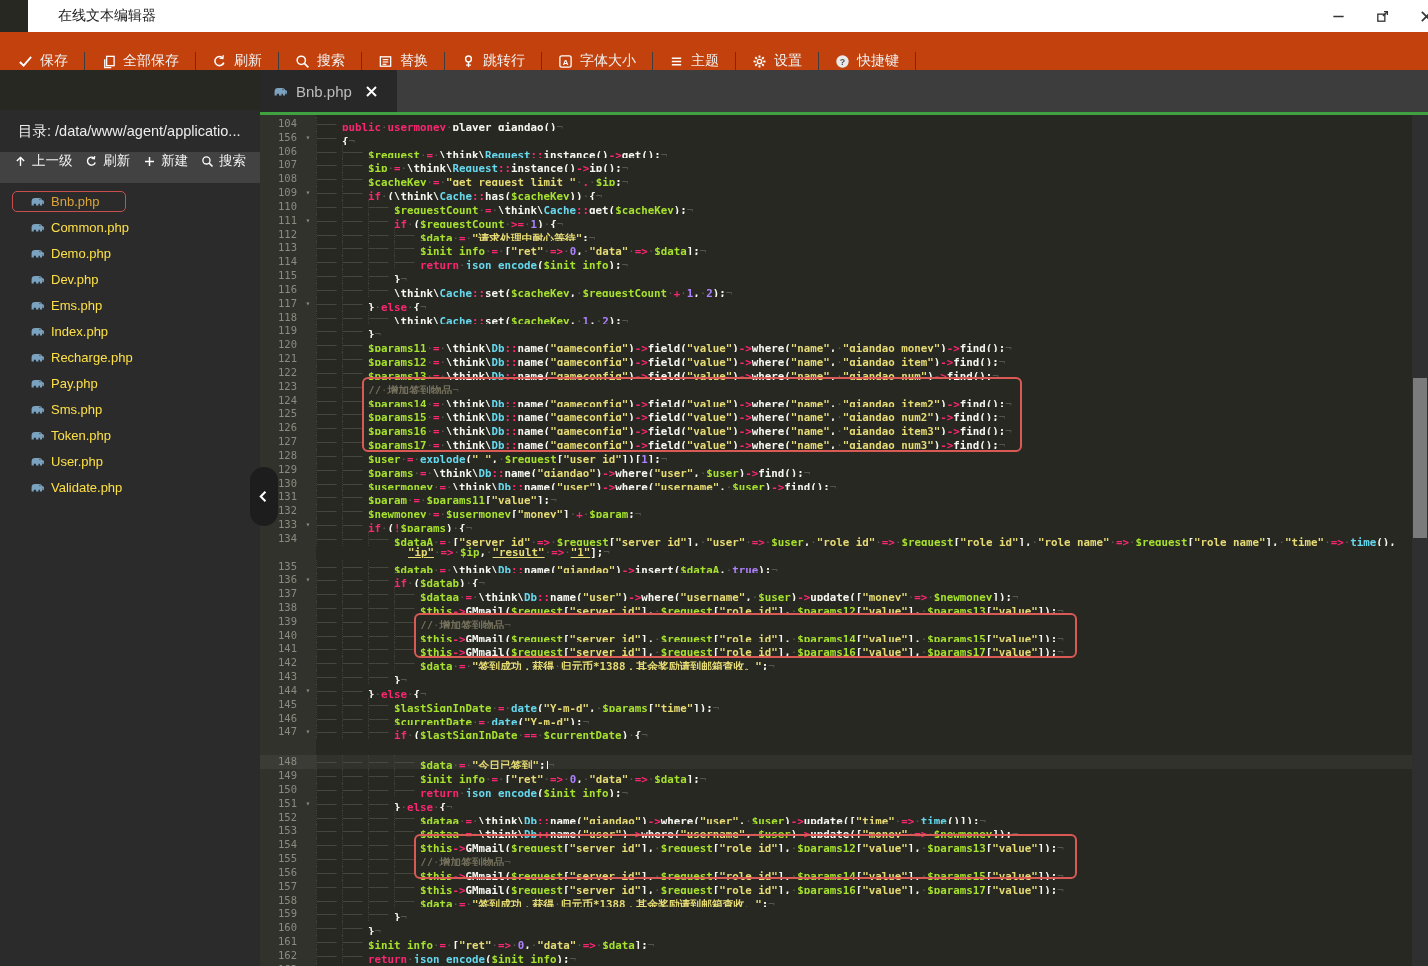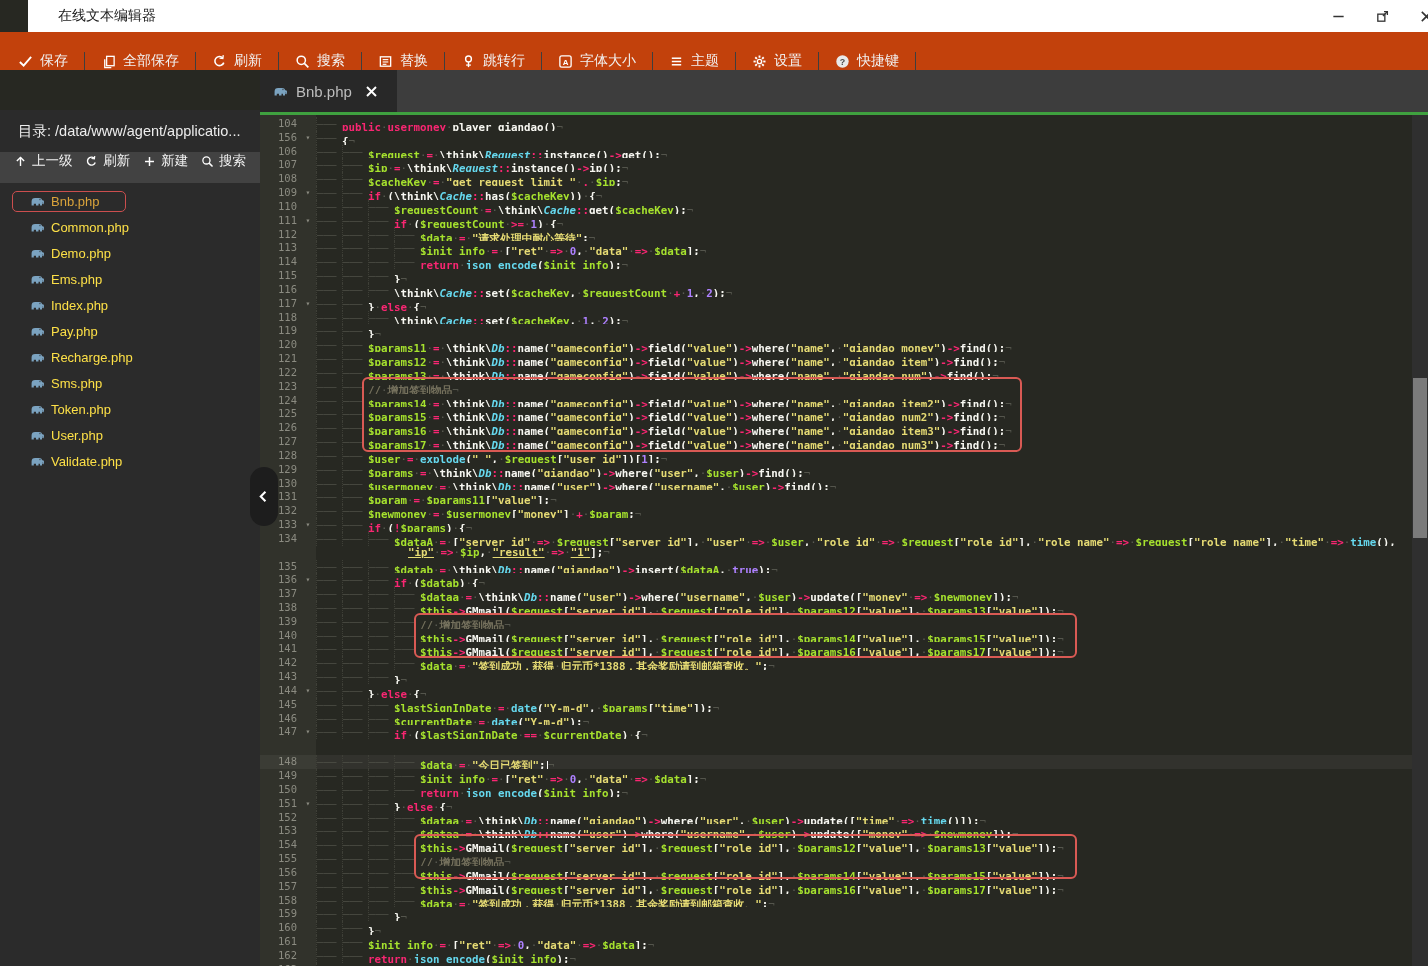--- a/index.html
+++ b/index.html
@@ -61,21 +61,21 @@
   .codetext.wrap { padding-left:92px; }
   .tabf { display:inline-block; width:26px; overflow:hidden; color:#50514a;
           border-left:1px dotted #3e3f37; font-weight:normal; }
   .dt { color:#5b5c53; font-weight:normal; }
   .nlmark { color:#54554c; font-weight:normal; }
   .caret { display:inline-block; width:1.5px; height:11px; background:#ffffff;
            vertical-align:middle; margin-left:1px; }
   .tok-k { color:#f92672; }
   .tok-v { color:#a6e22e; }
   .tok-s { color:#e6db74; text-decoration:underline; }
-  .tok-t { color:#66d9ef; font-style:italic; }
+  .tok-t { color:#66d9ef; }
   .tok-f { color:#66d9ef; }
   .tok-p { color:#f8f8f2; }
   .tok-n { color:#ae81ff; }
   .tok-b { color:#ae81ff; }
   .tok-c { color:#75715d; }
 
   .scrollbar { position:absolute; right:0; top:45px; width:16px; bottom:0; background:#2f2f2f; }
   .thumb { position:absolute; left:1px; right:1px; top:263px; height:160px; background:#7b7b7b; }
 
   .collapse-handle { position:absolute; left:250px; top:467px; width:28px; height:59px;
@@ -256,42 +256,49 @@
             <path fill="#7ba3c0" d="M2 13 L2 8 Q2 3.6 6.5 3.6 L11 3.6 Q15 3.6 15.3 6.4 L16.5 6.4 Q18.2 6.6 17.7 9.4 L17.2 11.6 L15.5 11.2 Q16 8.8 15.2 8.6 L15.2 13 L12.6 13 L12.6 10.8 L10.8 10.8 L10.8 13 L7.6 13 L7.6 10.8 L4.8 10.8 L4.8 13 Z"></path>
             <circle cx="12.6" cy="5.6" r="0.7" fill="#2b2b2b"></circle>
           </svg></span>
         <span class="label">Demo.php</span>
       </div>
       <div class="fitem">
         <span class="icon"><svg viewBox="0 0 19 16" width="100%" height="100%">
             <path fill="#7ba3c0" d="M2 13 L2 8 Q2 3.6 6.5 3.6 L11 3.6 Q15 3.6 15.3 6.4 L16.5 6.4 Q18.2 6.6 17.7 9.4 L17.2 11.6 L15.5 11.2 Q16 8.8 15.2 8.6 L15.2 13 L12.6 13 L12.6 10.8 L10.8 10.8 L10.8 13 L7.6 13 L7.6 10.8 L4.8 10.8 L4.8 13 Z"></path>
             <circle cx="12.6" cy="5.6" r="0.7" fill="#2b2b2b"></circle>
           </svg></span>
+        <span class="label">Dev.php</span>
+      </div>
+      <div class="fitem">
+        <span class="icon"><svg viewBox="0 0 19 16" width="100%" height="100%">
+            <path fill="#7ba3c0" d="M2 13 L2 8 Q2 3.6 6.5 3.6 L11 3.6 Q15 3.6 15.3 6.4 L16.5 6.4 Q18.2 6.6 17.7 9.4 L17.2 11.6 L15.5 11.2 Q16 8.8 15.2 8.6 L15.2 13 L12.6 13 L12.6 10.8 L10.8 10.8 L10.8 13 L7.6 13 L7.6 10.8 L4.8 10.8 L4.8 13 Z"></path>
+            <circle cx="12.6" cy="5.6" r="0.7" fill="#2b2b2b"></circle>
+          </svg></span>
         <span class="label">Ems.php</span>
       </div>
       <div class="fitem">
         <span class="icon"><svg viewBox="0 0 19 16" width="100%" height="100%">
             <path fill="#7ba3c0" d="M2 13 L2 8 Q2 3.6 6.5 3.6 L11 3.6 Q15 3.6 15.3 6.4 L16.5 6.4 Q18.2 6.6 17.7 9.4 L17.2 11.6 L15.5 11.2 Q16 8.8 15.2 8.6 L15.2 13 L12.6 13 L12.6 10.8 L10.8 10.8 L10.8 13 L7.6 13 L7.6 10.8 L4.8 10.8 L4.8 13 Z"></path>
             <circle cx="12.6" cy="5.6" r="0.7" fill="#2b2b2b"></circle>
           </svg></span>
         <span class="label">Index.php</span>
       </div>
       <div class="fitem">
         <span class="icon"><svg viewBox="0 0 19 16" width="100%" height="100%">
             <path fill="#7ba3c0" d="M2 13 L2 8 Q2 3.6 6.5 3.6 L11 3.6 Q15 3.6 15.3 6.4 L16.5 6.4 Q18.2 6.6 17.7 9.4 L17.2 11.6 L15.5 11.2 Q16 8.8 15.2 8.6 L15.2 13 L12.6 13 L12.6 10.8 L10.8 10.8 L10.8 13 L7.6 13 L7.6 10.8 L4.8 10.8 L4.8 13 Z"></path>
             <circle cx="12.6" cy="5.6" r="0.7" fill="#2b2b2b"></circle>
           </svg></span>
+        <span class="label">Recharge.php</span>
+      </div>
+      <div class="fitem">
+        <span class="icon"><svg viewBox="0 0 19 16" width="100%" height="100%">
+            <path fill="#7ba3c0" d="M2 13 L2 8 Q2 3.6 6.5 3.6 L11 3.6 Q15 3.6 15.3 6.4 L16.5 6.4 Q18.2 6.6 17.7 9.4 L17.2 11.6 L15.5 11.2 Q16 8.8 15.2 8.6 L15.2 13 L12.6 13 L12.6 10.8 L10.8 10.8 L10.8 13 L7.6 13 L7.6 10.8 L4.8 10.8 L4.8 13 Z"></path>
+            <circle cx="12.6" cy="5.6" r="0.7" fill="#2b2b2b"></circle>
+          </svg></span>
         <span class="label">Pay.php</span>
-      </div>
-      <div class="fitem">
-        <span class="icon"><svg viewBox="0 0 19 16" width="100%" height="100%">
-            <path fill="#7ba3c0" d="M2 13 L2 8 Q2 3.6 6.5 3.6 L11 3.6 Q15 3.6 15.3 6.4 L16.5 6.4 Q18.2 6.6 17.7 9.4 L17.2 11.6 L15.5 11.2 Q16 8.8 15.2 8.6 L15.2 13 L12.6 13 L12.6 10.8 L10.8 10.8 L10.8 13 L7.6 13 L7.6 10.8 L4.8 10.8 L4.8 13 Z"></path>
-            <circle cx="12.6" cy="5.6" r="0.7" fill="#2b2b2b"></circle>
-          </svg></span>
-        <span class="label">Recharge.php</span>
       </div>
       <div class="fitem">
         <span class="icon"><svg viewBox="0 0 19 16" width="100%" height="100%">
             <path fill="#7ba3c0" d="M2 13 L2 8 Q2 3.6 6.5 3.6 L11 3.6 Q15 3.6 15.3 6.4 L16.5 6.4 Q18.2 6.6 17.7 9.4 L17.2 11.6 L15.5 11.2 Q16 8.8 15.2 8.6 L15.2 13 L12.6 13 L12.6 10.8 L10.8 10.8 L10.8 13 L7.6 13 L7.6 10.8 L4.8 10.8 L4.8 13 Z"></path>
             <circle cx="12.6" cy="5.6" r="0.7" fill="#2b2b2b"></circle>
           </svg></span>
         <span class="label">Sms.php</span>
       </div>
       <div class="fitem">
         <span class="icon"><svg viewBox="0 0 19 16" width="100%" height="100%">

